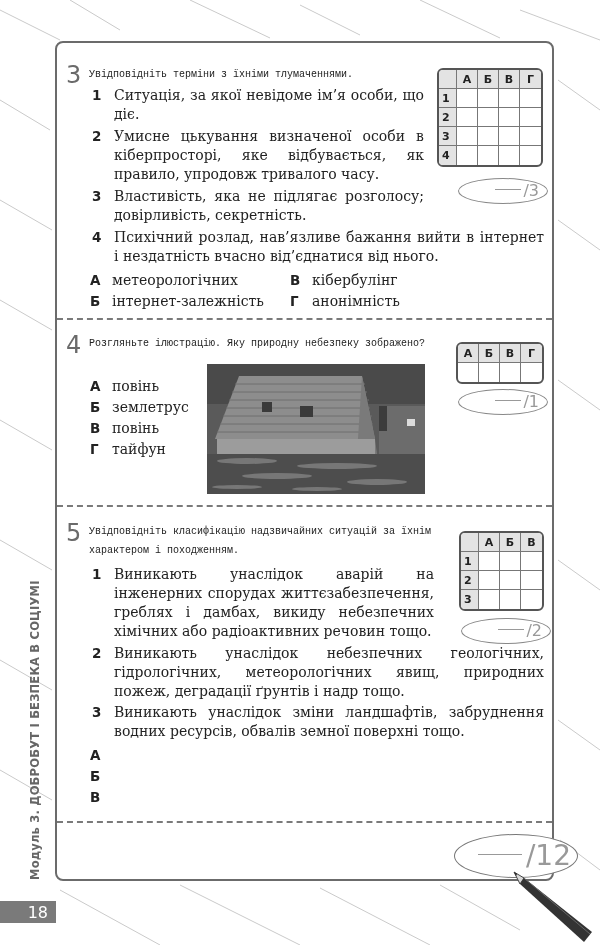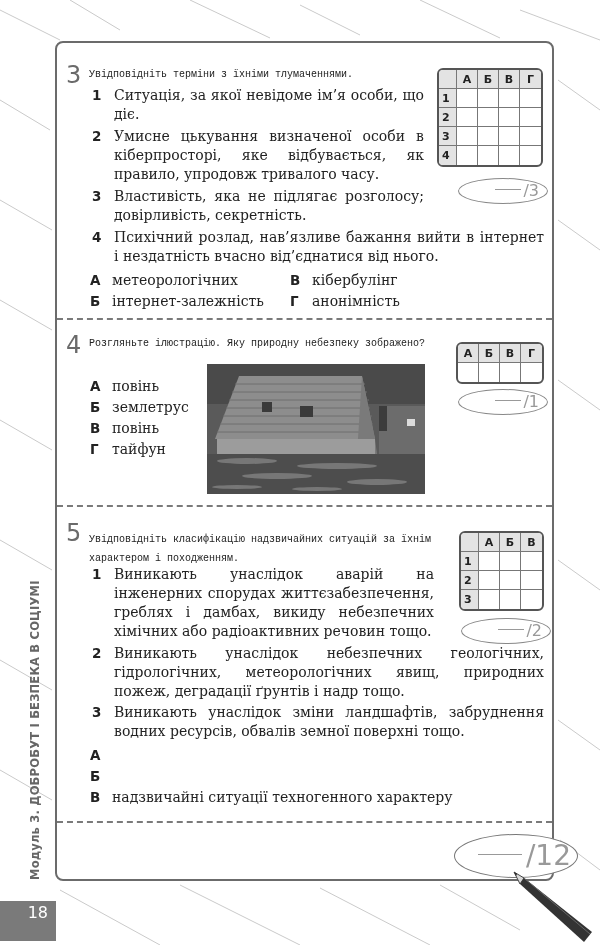--- a/index.html
+++ b/index.html
@@ -64,21 +64,21 @@
     color: #999; font-size: 28px; line-height: 42px; text-align: right; padding-right: 6px; z-index: 3; background: #fff;
   }
   .total-score .blank { display: inline-block; width: 44px; border-bottom: 1.5px solid #999; margin-right: 4px; vertical-align: 10px; }
 
   .side-text {
     position: absolute; left: 28px; top: 880px; transform-origin: left top; transform: rotate(-90deg);
     font-family: "DejaVu Sans", sans-serif; font-weight: bold; font-size: 11.5px; color: #666;
     white-space: nowrap; letter-spacing: 0.2px; z-index: 2;
   }
   .page-num {
-    position: absolute; left: 0; top: 901px; width: 56px; height: 40px; background: #7a7a7a;
+    position: absolute; left: 0; top: 901px; width: 56px; height: 22px; background: #7a7a7a;
     color: #fff; font-family: "DejaVu Sans", sans-serif; font-size: 16px; text-align: right;
     padding-right: 8px; line-height: 24px; z-index: 2;
   }
   .pencil { position: absolute; left: 512px; top: 870px; z-index: 4; }
 </style>
 </head>
 <body>
 
 <svg class="bg-strokes" viewBox="0 0 600 945">
   <g stroke="#bdbdbd" stroke-width="1" fill="none" opacity="0.8">
@@ -240,35 +240,35 @@
     </tbody>
       </table>
 
     <div class="score" style="left:401px; top:346px;"><span class="blank"></span><span>/1</span></div>
   </section>
 
   <div class="sep" style="top:462px;"></div>
 
   <section>
     <div class="task-num" style="left:9px; top:478px;">5</div>
-    <div class="task-title" style="left:32px; top:479px; width:355px;margin-top:8px;">Увідповідніть класифікацію надзвичайних ситуацій за їхнім характером і походженням.</div>
+    <div class="task-title" style="left:32px; top:479px; width:355px;">Увідповідніть класифікацію надзвичайних ситуацій за їхнім характером і походженням.</div>
 
     <div class="item" style="left:57px; top:522px; width:320px;">
       <span class="n">1</span><span>Виникають унаслідок аварій на інженерних спорудах життєзабезпечення, греблях і дамбах, викиду небезпечних хімічних або радіоактивних речовин тощо.</span>
     </div>
     <div class="item" style="left:57px; top:601px; width:430px;">
       <span class="n">2</span><span>Виникають унаслідок небезпечних геологічних, гідрологічних, метеорологічних явищ, природних пожеж, деградації ґрунтів і надр тощо.</span>
     </div>
     <div class="item" style="left:57px; top:660px; width:430px;">
       <span class="n">3</span><span>Виникають унаслідок зміни ландшафтів, забруднення водних ресурсів, обвалів земної поверхні тощо.</span>
     </div>
 
     <div class="opt" style="left:55px; top:703px;"><span class="l">А</span></div>
     <div class="opt" style="left:55px; top:724px;"><span class="l">Б</span></div>
-    <div class="opt" style="left:55px; top:745px;"><span class="l">В</span><span>надзвичайні ситуації техногенного характеру</span></div>
+    <div class="opt" style="left:55px; top:745px;"><span class="l">В</span></div>
 
     <table class="grid" style="left:402px; top:488px;">
       <tbody>
           <tr>
             <td class="hd rh"></td>
             <td class="hd">А</td>
             <td class="hd">Б</td>
             <td class="hd">В</td>
           </tr>
       <tr>

